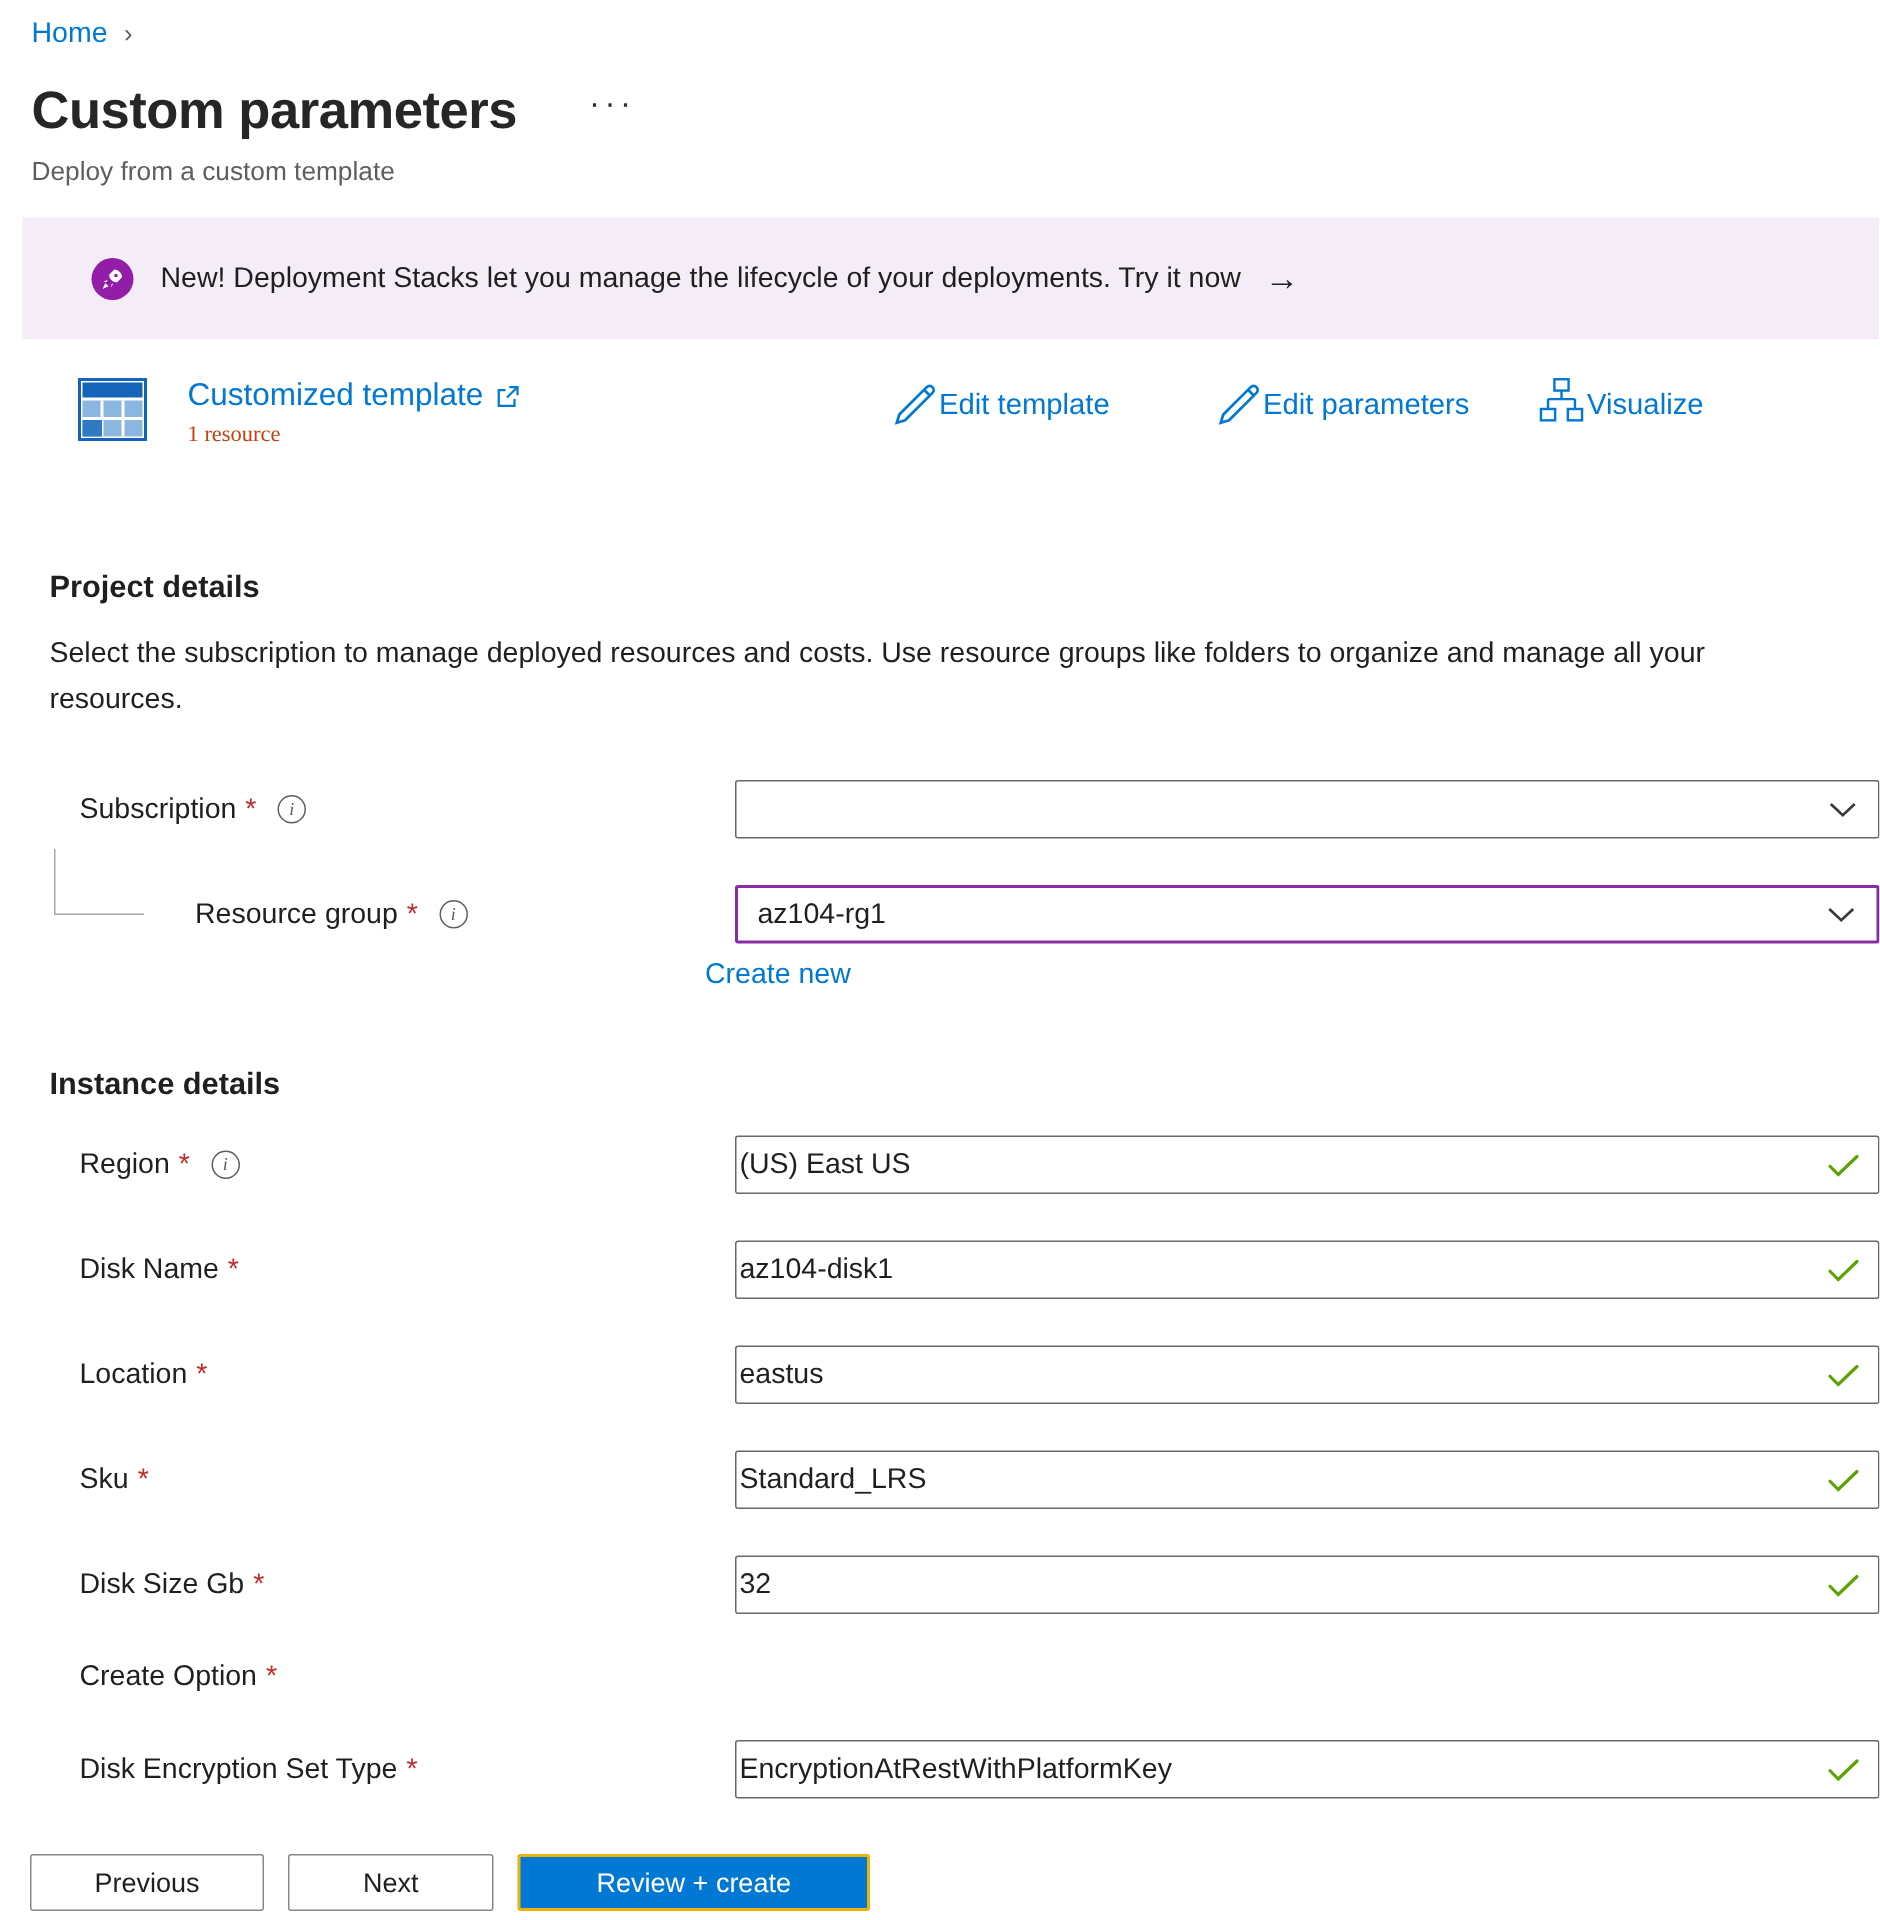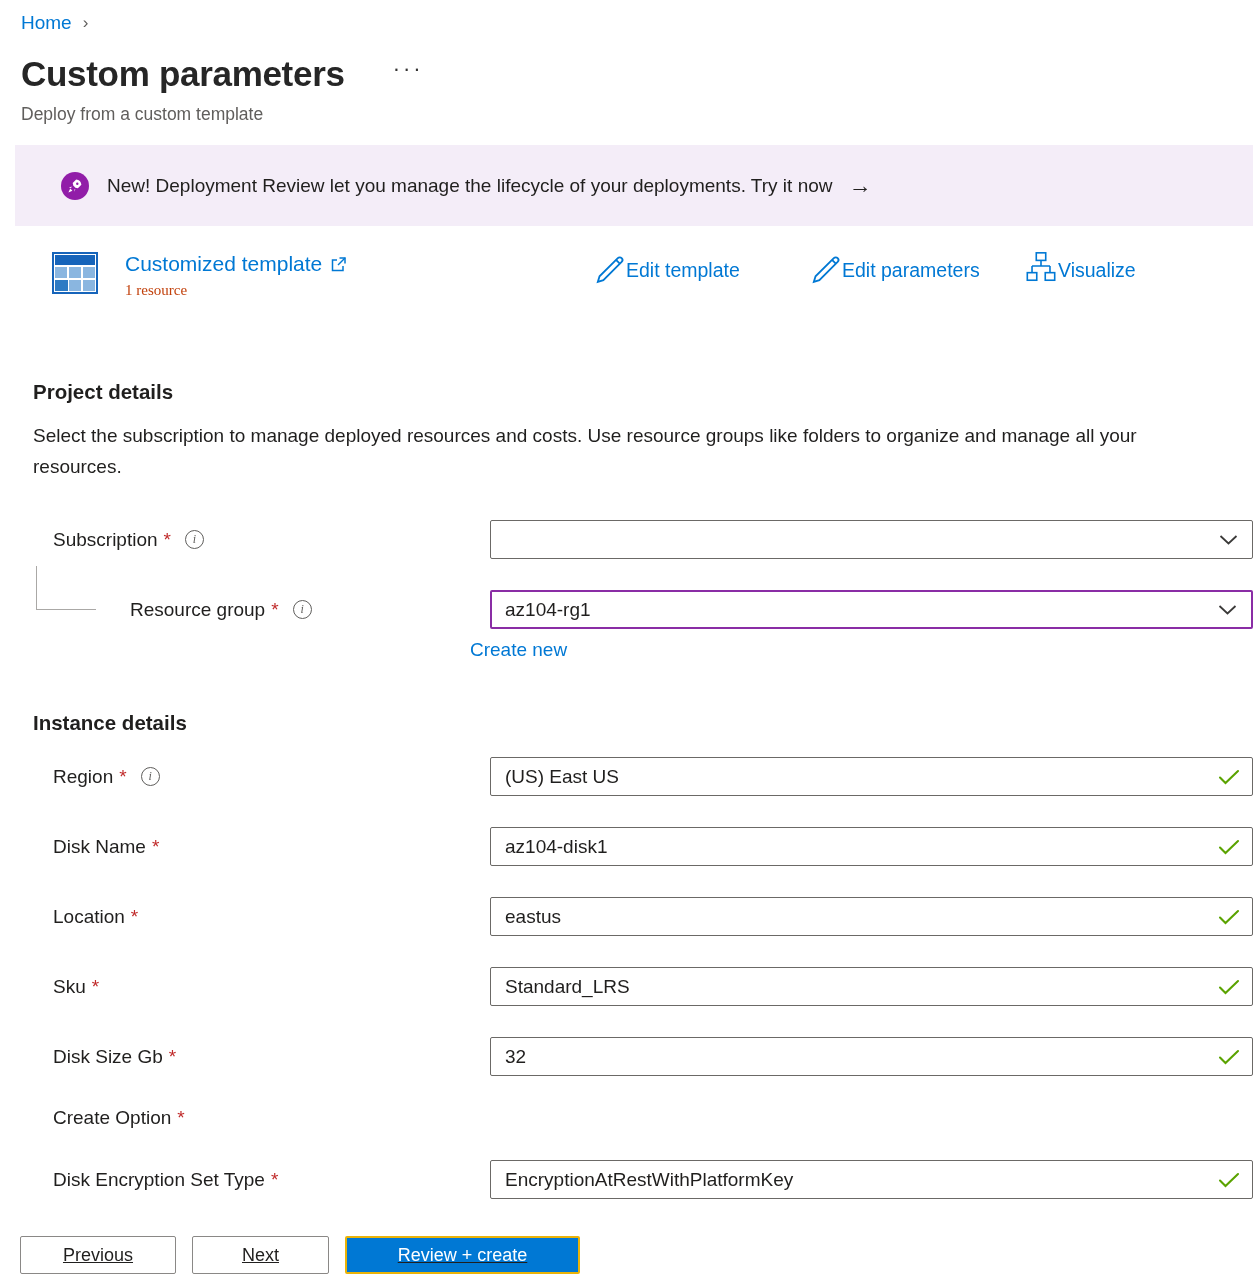--- a/index.html
+++ b/index.html
@@ -56,21 +56,21 @@
   .req { color: #c02b2b; margin-left: 6px; font-size: 19px; }
   .info-icon {
     width: 19px; height: 19px; border: 1.5px solid #5f5e5c; border-radius: 50%;
     margin-left: 14px; display: flex; align-items: center; justify-content: center;
     font-size: 12px; color: #5f5e5c; cursor: pointer;
     font-family: "Liberation Serif", serif; font-style: italic;
   }
   .field {
     width: 772px; height: 39px; border: 1px solid #6b6966; border-radius: 2px;
     background: #fff; display: flex; align-items: center;
-    padding: 0 14px; font-size: 19px; position: relative; cursor: pointer;
+    padding: 0 2px; font-size: 19px; position: relative; cursor: pointer;
   }
   .field.dirty { border: 2px solid #8a2da5; padding: 0 13px; }
   .chevron { position: absolute; right: 14px; top: 50%; transform: translateY(-50%); }
   .check { position: absolute; right: 12px; top: 50%; transform: translateY(-50%); }
   .text-input {
     border: none; outline: none; background: transparent; flex: 1;
     font-size: 19px; font-family: inherit; color: #201f1e; padding: 0 24px 0 0;
   }
   .row-sub { margin-top: 38px; }
   .row-rg { margin-top: 31px; }
@@ -79,21 +79,21 @@
     border-left: 1px solid #aaa8a6; border-bottom: 1px solid #aaa8a6;
   }
   .create-new { margin: 10px 0 0 470px; font-size: 19px; color: #0078d4; cursor: pointer; display: inline-block; }
   .row-first { margin-top: 22px; }
   .row-next { margin-top: 31px; }
 
   
   .footer {
     position: absolute; left: 0; top: 1206px; width: 1253px; height: 74px;
     background: #ffffff; z-index: 5;
-    display: flex; align-items: flex-start; padding: 30px 0 0 20px; gap: 16px; text-decoration: underline;
+    display: flex; align-items: flex-start; padding: 30px 0 0 20px; gap: 16px;
   }
   .btn {
     height: 38px; border-radius: 2px; font-size: 18px; font-family: inherit;
     cursor: pointer; display: flex; align-items: center; justify-content: center;
   }
   .btn-outline { background: #fff; border: 1px solid #8a8886; color: #201f1e; }
   .btn-prev { width: 156px; }
   .btn-next { width: 137px; }
   .btn-primary { background: #0078d4; border: 2px solid #eab308; color: #fff; width: 235px; }
 </style>
@@ -119,21 +119,21 @@
   <div class="banner">
     <span class="rocket-circle">
       <svg width="16" height="16" viewBox="0 0 16 16">
         <path d="M9.2 1.6C12.2 1.9 14.1 3.8 14.4 6.8l-3.5 3.5-2.5-.6-2.1-2.1-.6-2.5L9.2 1.6z" fill="#fff"></path>
         <circle cx="10.3" cy="5.7" r="1.2" fill="#911da8"></circle>
         <path d="M4.6 8.6L1.8 9.8l2.4.2z" fill="#fff"></path>
         <path d="M7.4 11.4l-.2 2.4 1.2-2.8z" fill="#fff"></path>
         <path d="M3.2 10.6L1.4 14.6l4-1.8z" fill="#fff"></path>
       </svg>
     </span>
-    <span>New! Deployment Review let you manage the lifecycle of your deployments. Try it now</span>
+    <span>New! Deployment Stacks let you manage the lifecycle of your deployments. Try it now</span>
     <span class="banner-arrow">→</span>
   </div>
 
   
   <div class="template-row">
     <span>
       <svg width="46" height="42" viewBox="0 0 46 42">
         <rect x="1" y="1" width="44" height="40" fill="#ffffff" stroke="#1664ba" stroke-width="2"></rect>
         <rect x="3" y="3" width="40" height="10" fill="#1664ba"></rect>
         <rect x="3" y="15" width="40" height="24" fill="#8ab6e0"></rect>

